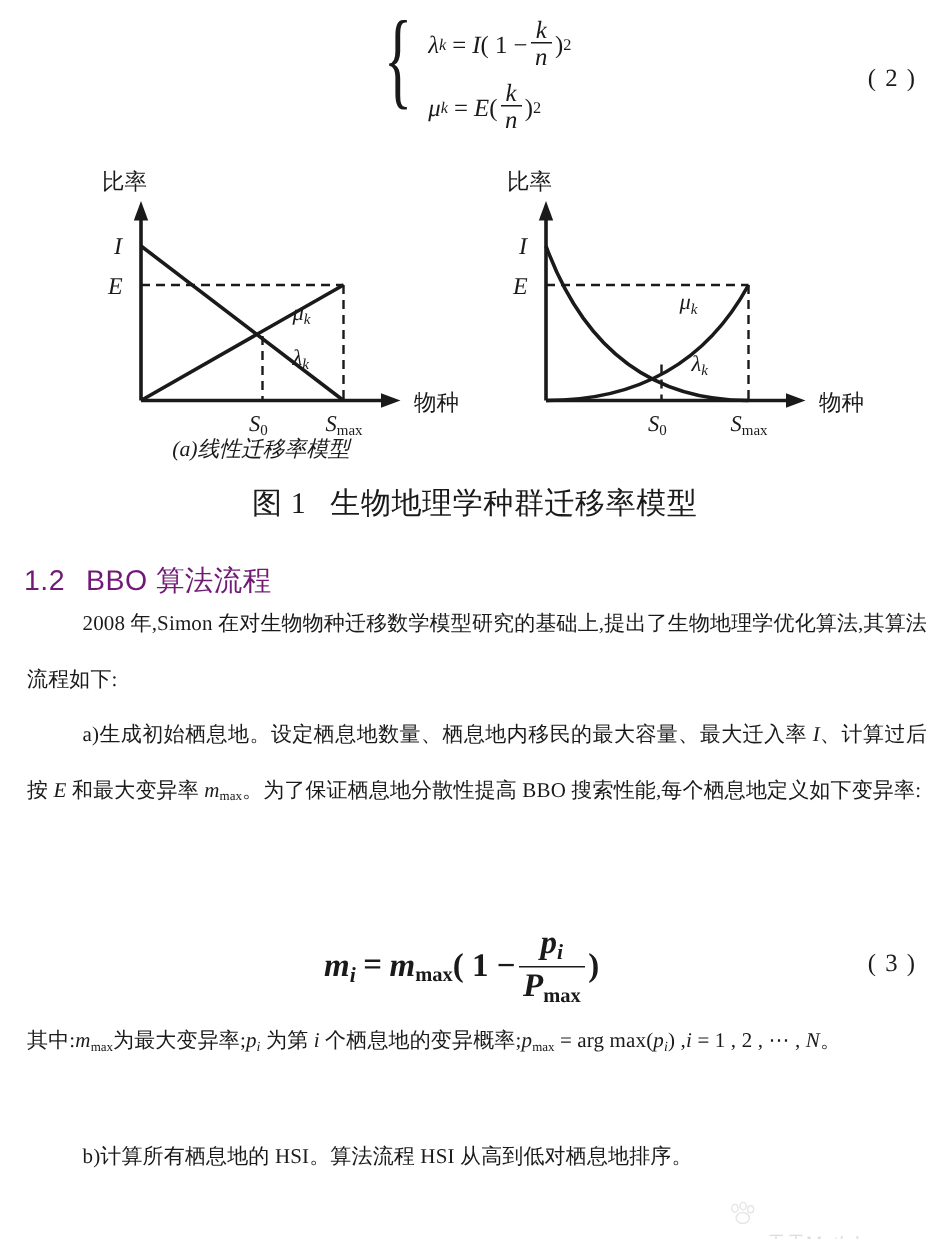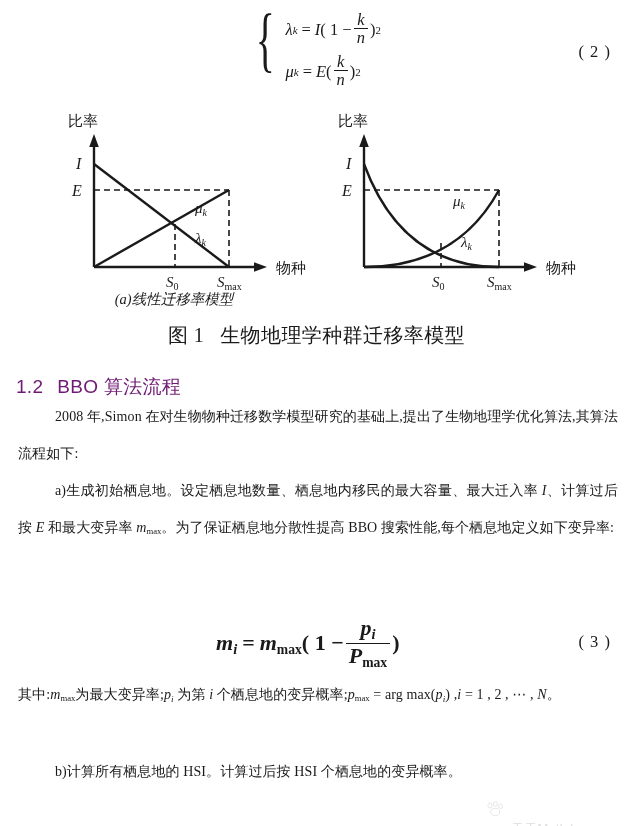--- a/index.html
+++ b/index.html
@@ -312,21 +312,21 @@
       <span class="mi">m</span><sub class="it">i</sub><span class="mu" style="margin:0 5px">=</span><span class="mi">m</span><sub class="sm">max</sub><span class="mu">( 1 −</span><span class="frac"><span class="num"><span class="mi">p</span><sub class="it">i</sub></span><span class="den"><span class="mi">P</span><sub class="sm">max</sub></span></span><span class="mu">)</span>
     </div>
     <div class="eq3-num">( 3 )</div>
   </div>
 
   <div class="body-block body-2">
     <p><span>其中:</span><span class="mi">m</span><sub class="sm">max</sub><span>为最大变异率;</span><span class="mi">p</span><sub class="it">i</sub><span> 为第 </span><span class="mi">i</span><span> 个栖息地的变异概率;</span><span class="mi">p</span><sub class="sm">max</sub><span> = arg max(</span><span class="mi">p</span><sub class="it">i</sub><span>) ,</span><span class="mi">i</span><span> = 1 , 2 , ⋯ , </span><span class="mi">N</span><span>。</span></p>
   </div>
 
   <div class="body-block body-3">
-    <p><span class="indent"></span><span>b)计算所有栖息地的 HSI。计算过后按 HSI 个栖息地的变异概率。</span></p>
+    <p><span class="indent"></span><span>b)计算所有栖息地的 HSI。算法流程 HSI 从高到低对栖息地排序。</span></p>
   </div>
 
   <div class="watermark">
     <svg width="20" height="16" viewBox="0 0 20 16">
       <ellipse cx="4" cy="4.5" rx="2.1" ry="2.6" fill="none" stroke="#e2e2e2" stroke-width="1"></ellipse>
       <ellipse cx="9.4" cy="3" rx="2" ry="2.5" fill="none" stroke="#e2e2e2" stroke-width="1"></ellipse>
       <ellipse cx="14.4" cy="5.2" rx="2" ry="2.3" fill="none" stroke="#e2e2e2" stroke-width="1"></ellipse>
       <ellipse cx="9.2" cy="11" rx="4.4" ry="3.6" fill="none" stroke="#e2e2e2" stroke-width="1"></ellipse>
     </svg>
     <span class="wm-text">天天Matlab</span>

